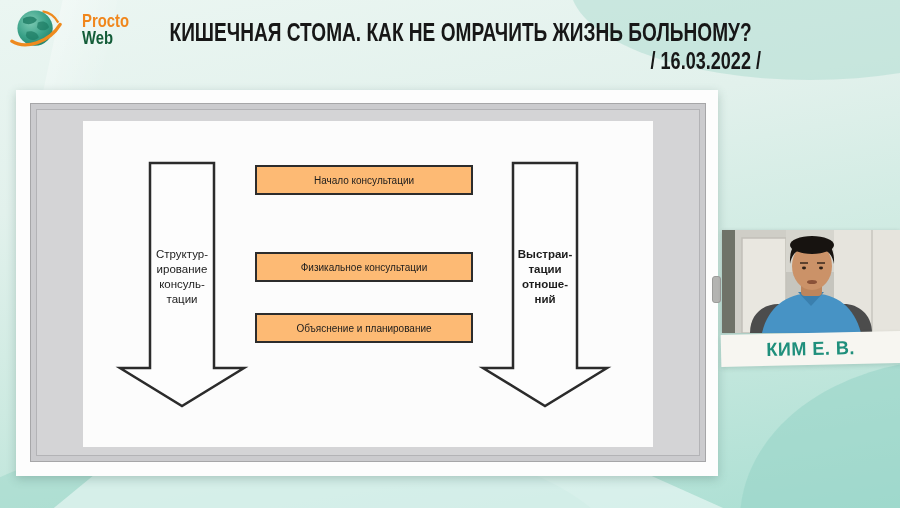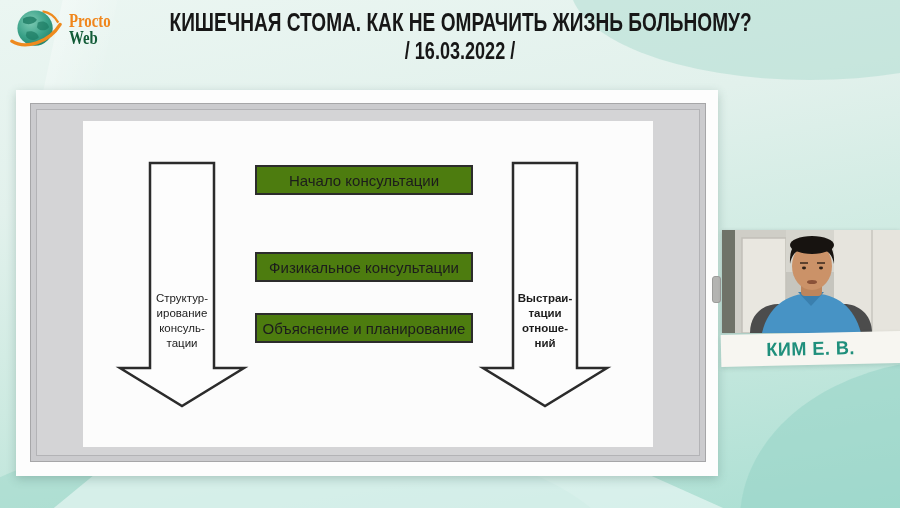--- a/index.html
+++ b/index.html
@@ -17,48 +17,48 @@
   .deco-streak { left:52px; top:0; width:55px; height:100px;
     background:linear-gradient(100deg, rgba(255,255,255,0.35), rgba(255,255,255,0));
     transform:skewX(-12deg); }
   .deco-beam { left:40px; top:474px; width:690px; height:34px;
     background:rgba(240,250,248,0.6);
     clip-path:polygon(8% 0, 88% 0, 99% 100%, 2% 100%); }
   .deco-swoosh { left:-80px; top:430px; width:700px; height:260px; border-radius:50%;
     background:rgba(158,216,202,0.5); }
   
   .logo { position:absolute; left:10px; top:4px; display:flex; align-items:flex-start; }
-  .logo-text { margin-left:7px; margin-top:7px; line-height:1;font-family:Liberation Serif, serif; }
+  .logo-text { margin-left:20px; margin-top:7px; line-height:1; }
   .logo-text span { display:block; font-weight:bold; font-size:19px;
     transform:scaleX(0.78); transform-origin:left top; letter-spacing:0; }
   .logo-procto { color:#f0861c; }
   .logo-web { color:#135c38; margin-top:-2px; }
-  .title-wrap { position:absolute; left:110px; top:7px; width:700px; text-align:center; color:#171717; }
+  .title-wrap { position:absolute; left:110px; top:17px; width:700px; text-align:right; color:#171717; }
   .title-line1 { font-size:23px; font-weight:bold; white-space:nowrap;
     transform:scaleX(0.83) scaleY(1.12); transform-origin:center top; }
   .title-line2 { font-size:21px; font-weight:bold; margin-top:4px;
     transform:scaleX(0.86) scaleY(1.1); transform-origin:center top; }
   
   .slide-card { position:absolute; left:16px; top:90px; width:702px; height:386px;
     background:#fdfdfd; box-shadow:0 3px 9px rgba(70,110,100,0.30); }
   .slide-frame { position:absolute; left:14px; top:13px; right:12px; bottom:14px;
     background:#d4d4d6; border:1px solid #a6a6a8;
     box-shadow:inset 0 0 0 5px #cbcbce, inset 0 0 0 6px #b3b3b6; }
   .slide-page { position:absolute; left:52px; top:17px; width:570px; height:326px;
     background:#fcfcfc; }
   .diagram-svg { position:absolute; left:0; top:0; }
   .arrow-label { position:absolute; width:92px; text-align:center;
-    font-size:11.5px; line-height:15px; color:#1c1c1c;margin-top:44px; }
+    font-size:11.5px; line-height:15px; color:#1c1c1c; }
   .arrow-label span { display:block; }
   .label-left  { left:53px;  top:126px; }
   .label-right { left:416px; top:126px;font-weight:bold; }
   .step-box { position:absolute; left:172px; width:214px; height:26px;
-    border:2px solid #2c2c2c; background:#4d7c0f;
+    border:2px solid #2c2c2c; background:#fdba74;
     display:flex; align-items:center; justify-content:center;
-    font-size:15px; color:#1c1c1c; }
+    font-size:10px; color:#1c1c1c; }
   
   .cam-handle { position:absolute; left:712px; top:276px; width:9px; height:27px;
     background:#b4b4b2; border:1px solid #9c9c9a; border-radius:3px; box-sizing:border-box; }
   .cam-video { position:absolute; left:722px; top:230px; width:178px; height:103px;
     background:#c9c9c2; overflow:hidden; box-shadow:0 1px 4px rgba(0,0,0,0.18); }
   .cam-banner { position:absolute; left:721px; top:333px; width:180px; height:32px;
     background:#f7f6f1; display:flex; align-items:center; justify-content:center;
     transform:rotate(-1.3deg); box-shadow:0 2px 4px rgba(60,100,90,0.18); }
   .speaker-name { color:#1f8f7c; font-weight:bold; font-size:19px; letter-spacing:0.5px;
     transform:scaleX(0.95); }

